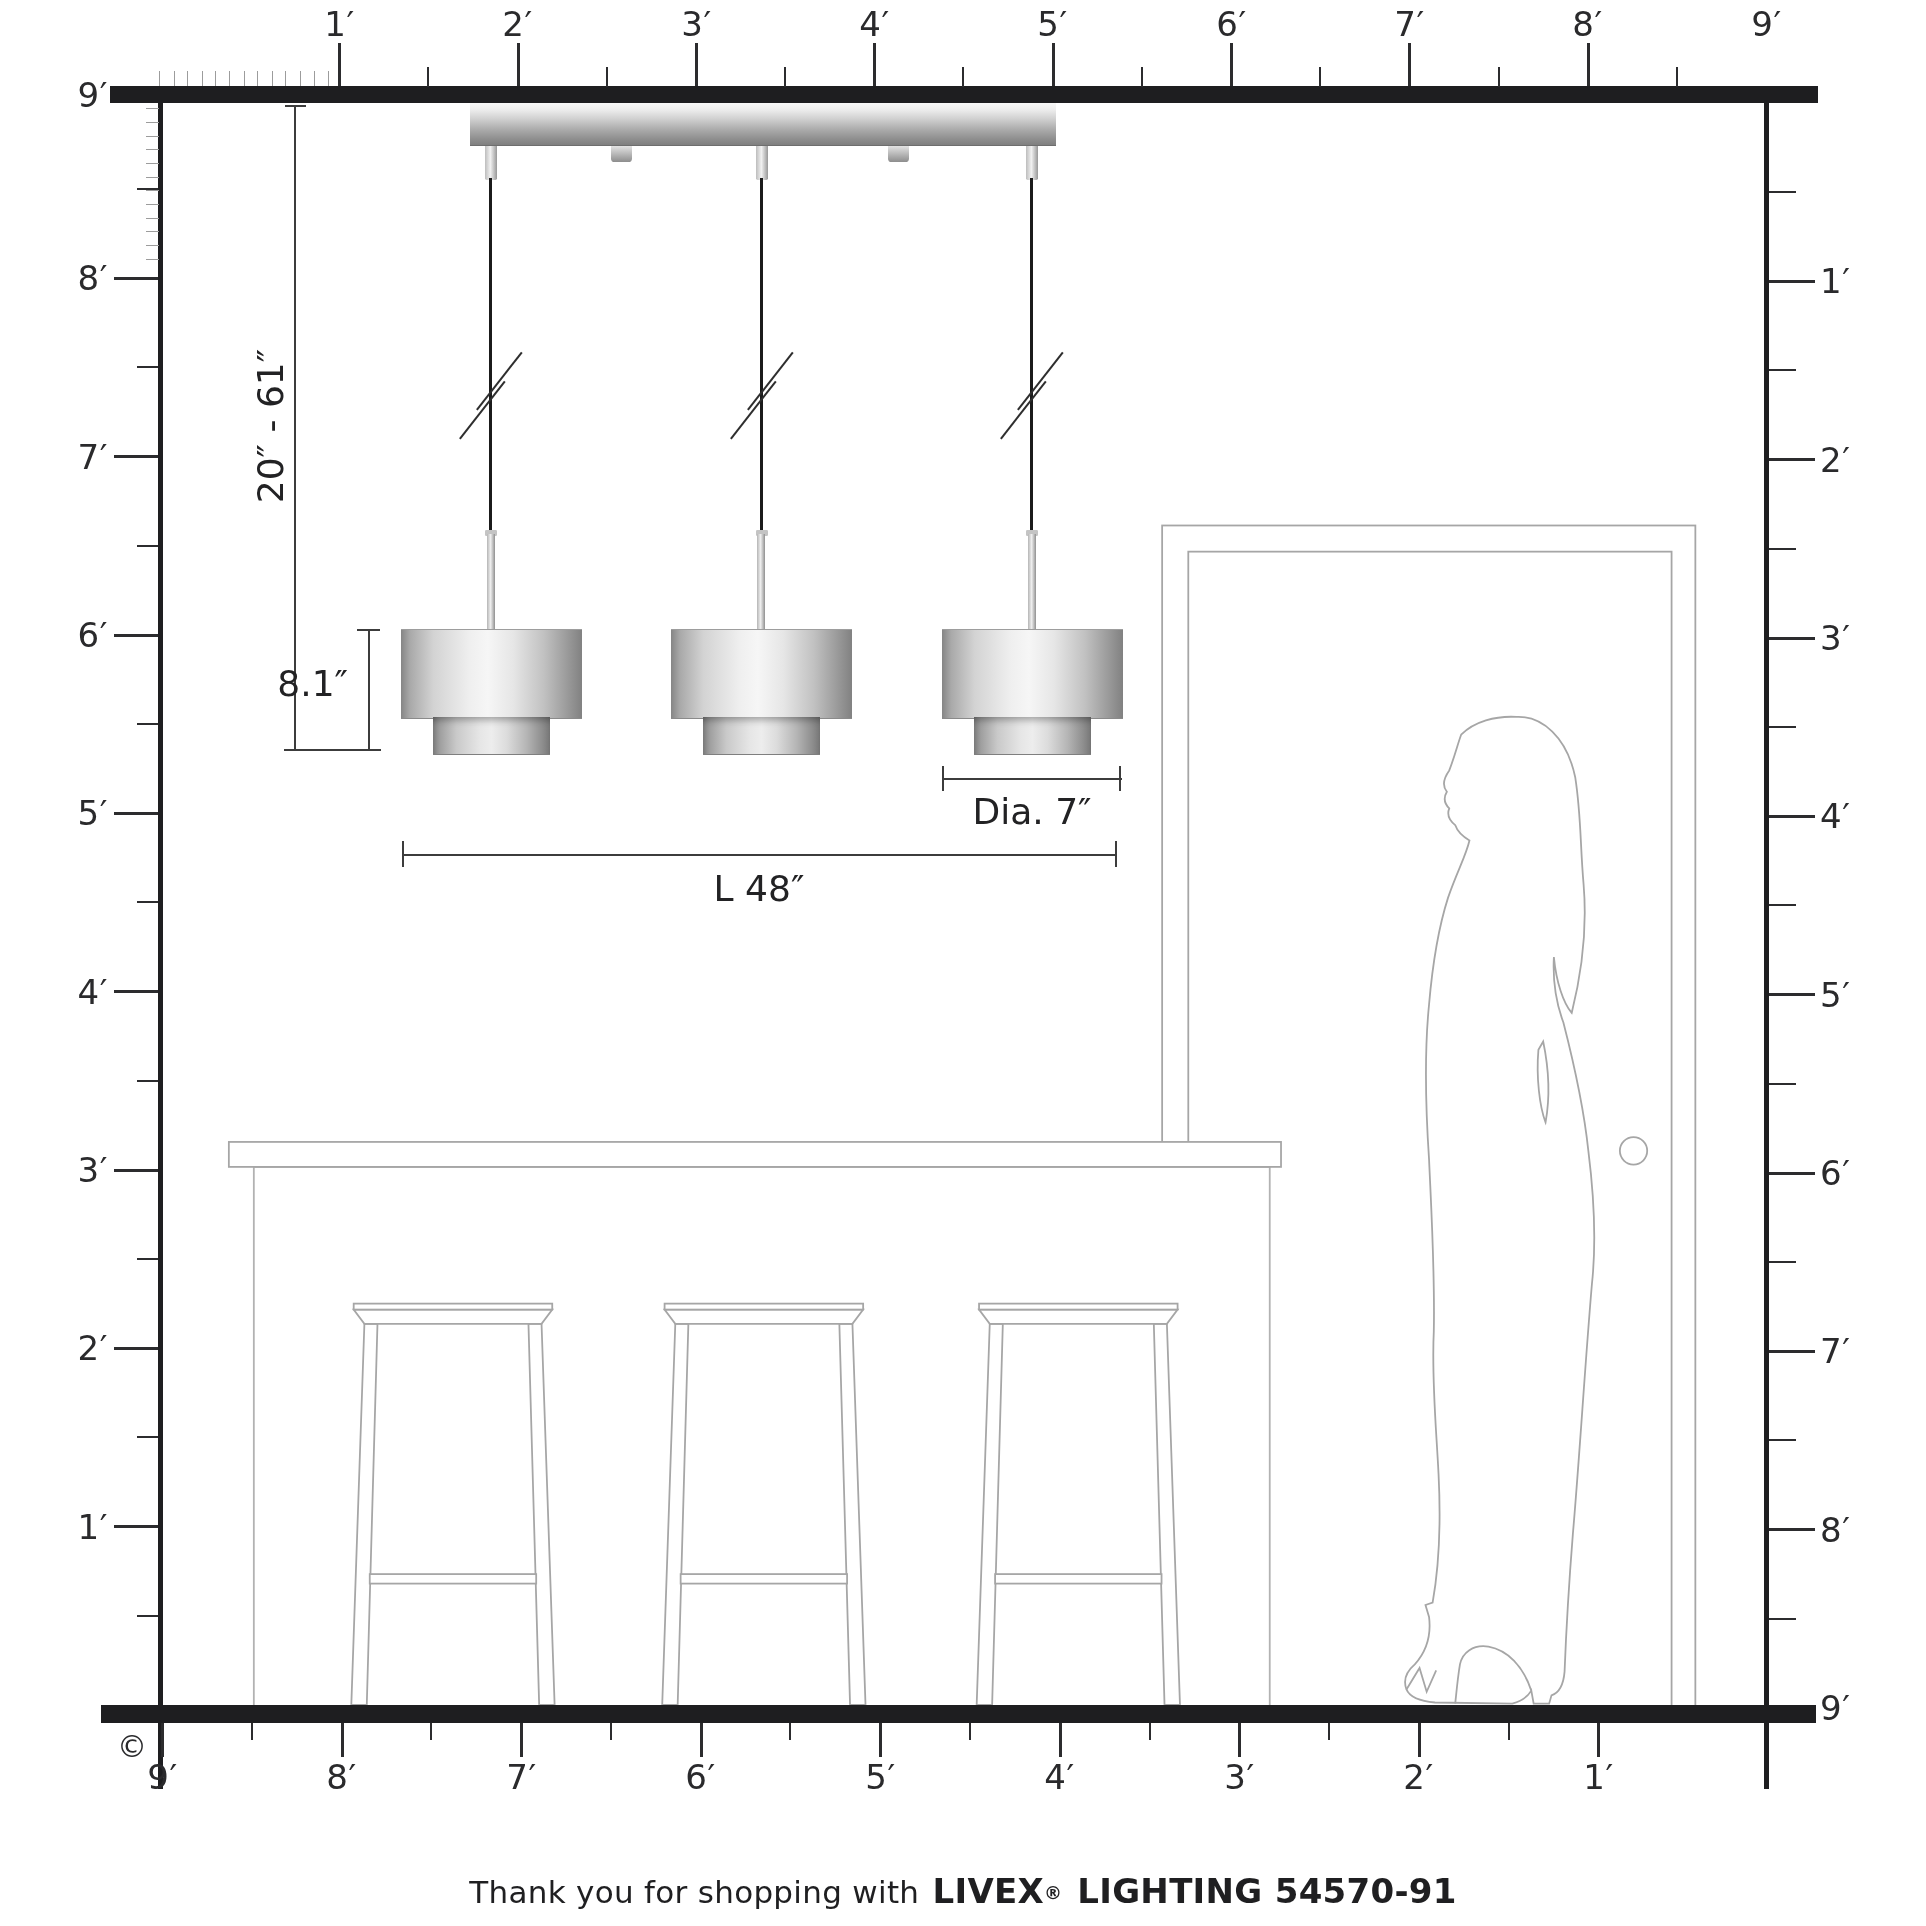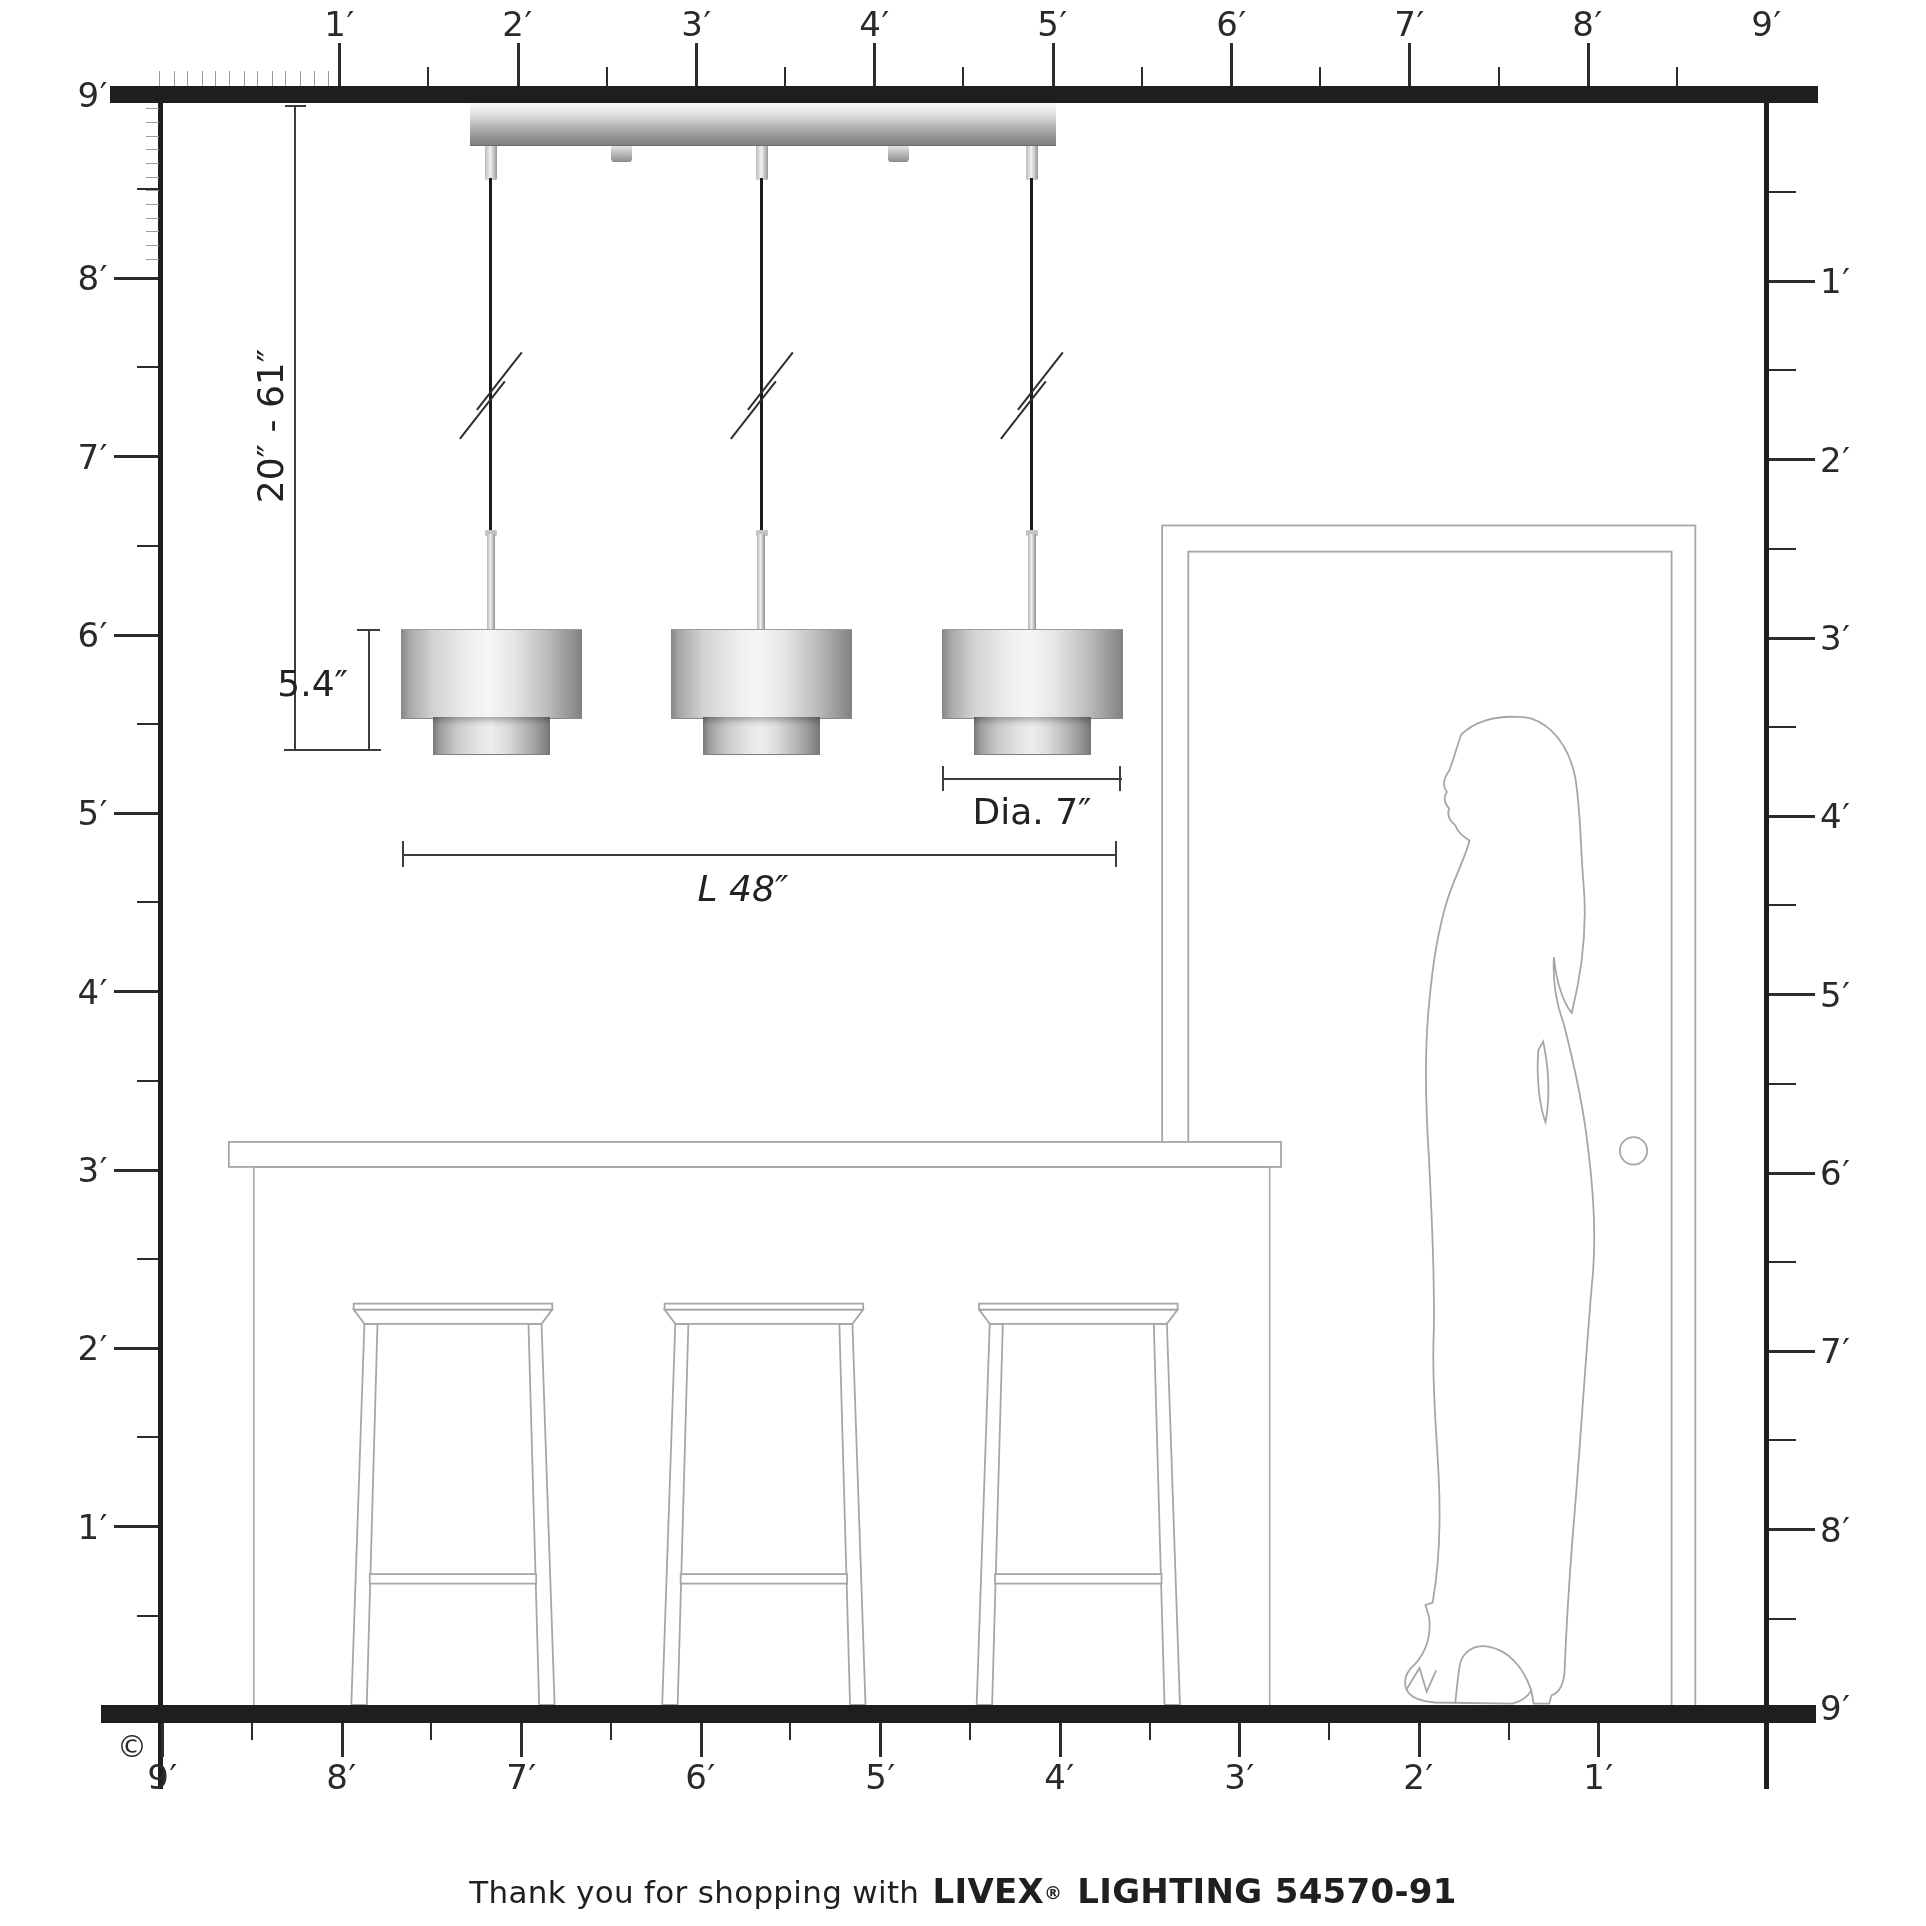--- a/index.html
+++ b/index.html
@@ -297,31 +297,31 @@
   <div class="drumsmall" style="left:433px;"></div>
   <div class="drumsmall" style="left:703px;"></div>
   <div class="drumsmall" style="left:974px;"></div>
 
   <div class="dim" style="left:294px;top:105px;width:1.8px;height:646px;"></div>
   <div class="dim" style="left:285px;top:105px;width:21.4px;height:1.8px;"></div>
   <div class="dim" style="left:284px;top:749px;width:97px;height:1.8px;"></div>
   <div class="dim" style="left:368px;top:629px;width:1.8px;height:121px;"></div>
   <div class="dim" style="left:357px;top:629px;width:23px;height:1.8px;"></div>
   <div class="dim-rot" style="left:270px;top:426px;">20″ - 61″</div>
-  <div class="dlab r" style="left:229px;top:663px;width:119px;">5.4″</div>
+  <div class="dlab r" style="left:229px;top:663px;width:119px;">8.1″</div>
 
   <div class="dim" style="left:942px;top:778px;width:180px;height:1.8px;"></div>
   <div class="dim" style="left:942px;top:766px;width:1.8px;height:25px;"></div>
   <div class="dim" style="left:1119px;top:766px;width:1.8px;height:25px;"></div>
   <div class="dlab c" style="left:913px;top:791px;width:238px;">Dia. 7″</div>
 
   <div class="dim" style="left:402px;top:854px;width:715px;height:1.8px;"></div>
   <div class="dim" style="left:402px;top:841px;width:1.8px;height:26px;"></div>
   <div class="dim" style="left:1115px;top:841px;width:1.8px;height:26px;"></div>
-  <div class="dlab c" style="left:624px;top:868px;width:238px;font-style:italic;">L 48″</div>
+  <div class="dlab c" style="left:640px;top:868px;width:238px;">L 48″</div>
 
   <div class="copyright">©</div>
   <div class="footer">
     <span class="thin">Thank you for shopping with</span><span class="thin">&nbsp;</span>
     <span class="bold">LIVEX</span><sup>®</sup>
     <span class="bold">&nbsp;</span><span class="bold">LIGHTING 54570-91</span>
   </div>
 </div>
 
 

